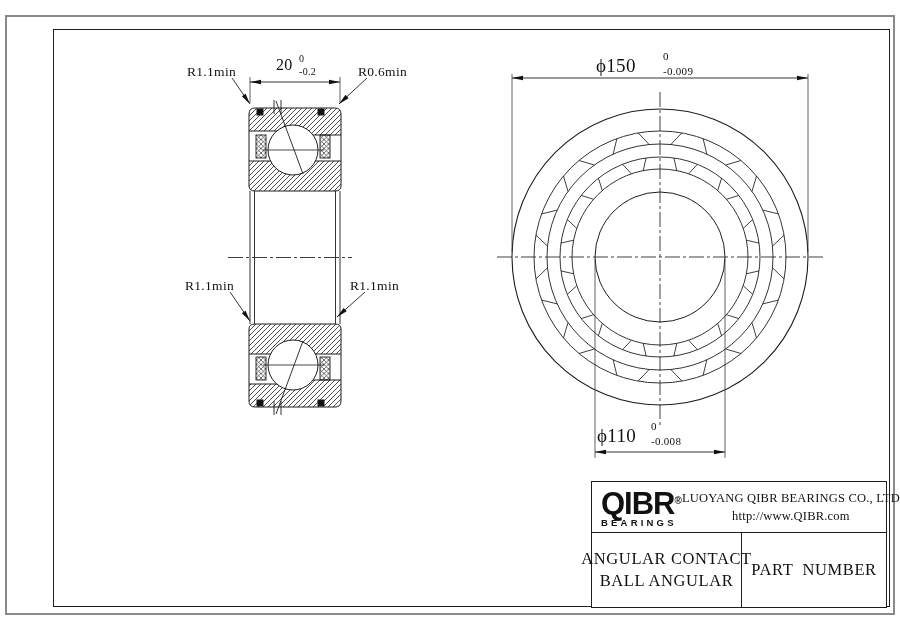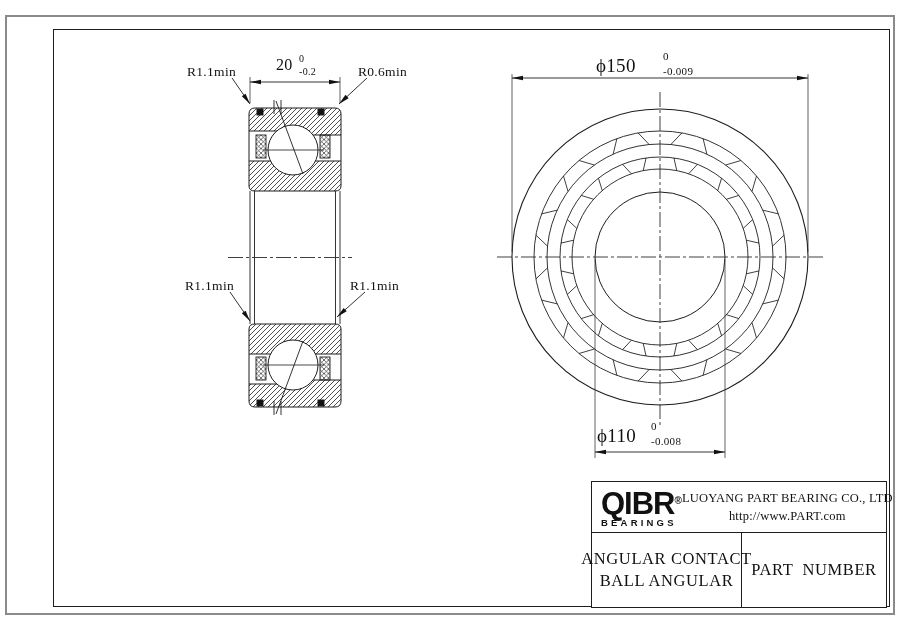--- a/index.html
+++ b/index.html
@@ -205,22 +205,22 @@
   </g>
 </svg>
 
 <div class="tblock">
   <div class="tb-row1">
     <div class="logo-cell">
       <div class="logo-main"><span>QIBR</span><span class="logo-reg">®</span></div>
       <div class="logo-sub">BEARINGS</div>
     </div>
     <div class="company-cell">
-      <div class="company-line">LUOYANG PART BEARING CO., LTD</div>
-      <div class="company-line">http://www.PART.com</div>
+      <div class="company-line">LUOYANG QIBR BEARINGS CO., LTD</div>
+      <div class="company-line">http://www.QIBR.com</div>
     </div>
   </div>
   <div class="tb-row2">
     <div class="product-cell">
       <div class="tb-large">ANGULAR CONTACT</div>
       <div class="tb-large">BALL ANGULAR</div>
     </div>
     <div class="part-cell">
       <div class="tb-large">PART  NUMBER</div>
     </div>

